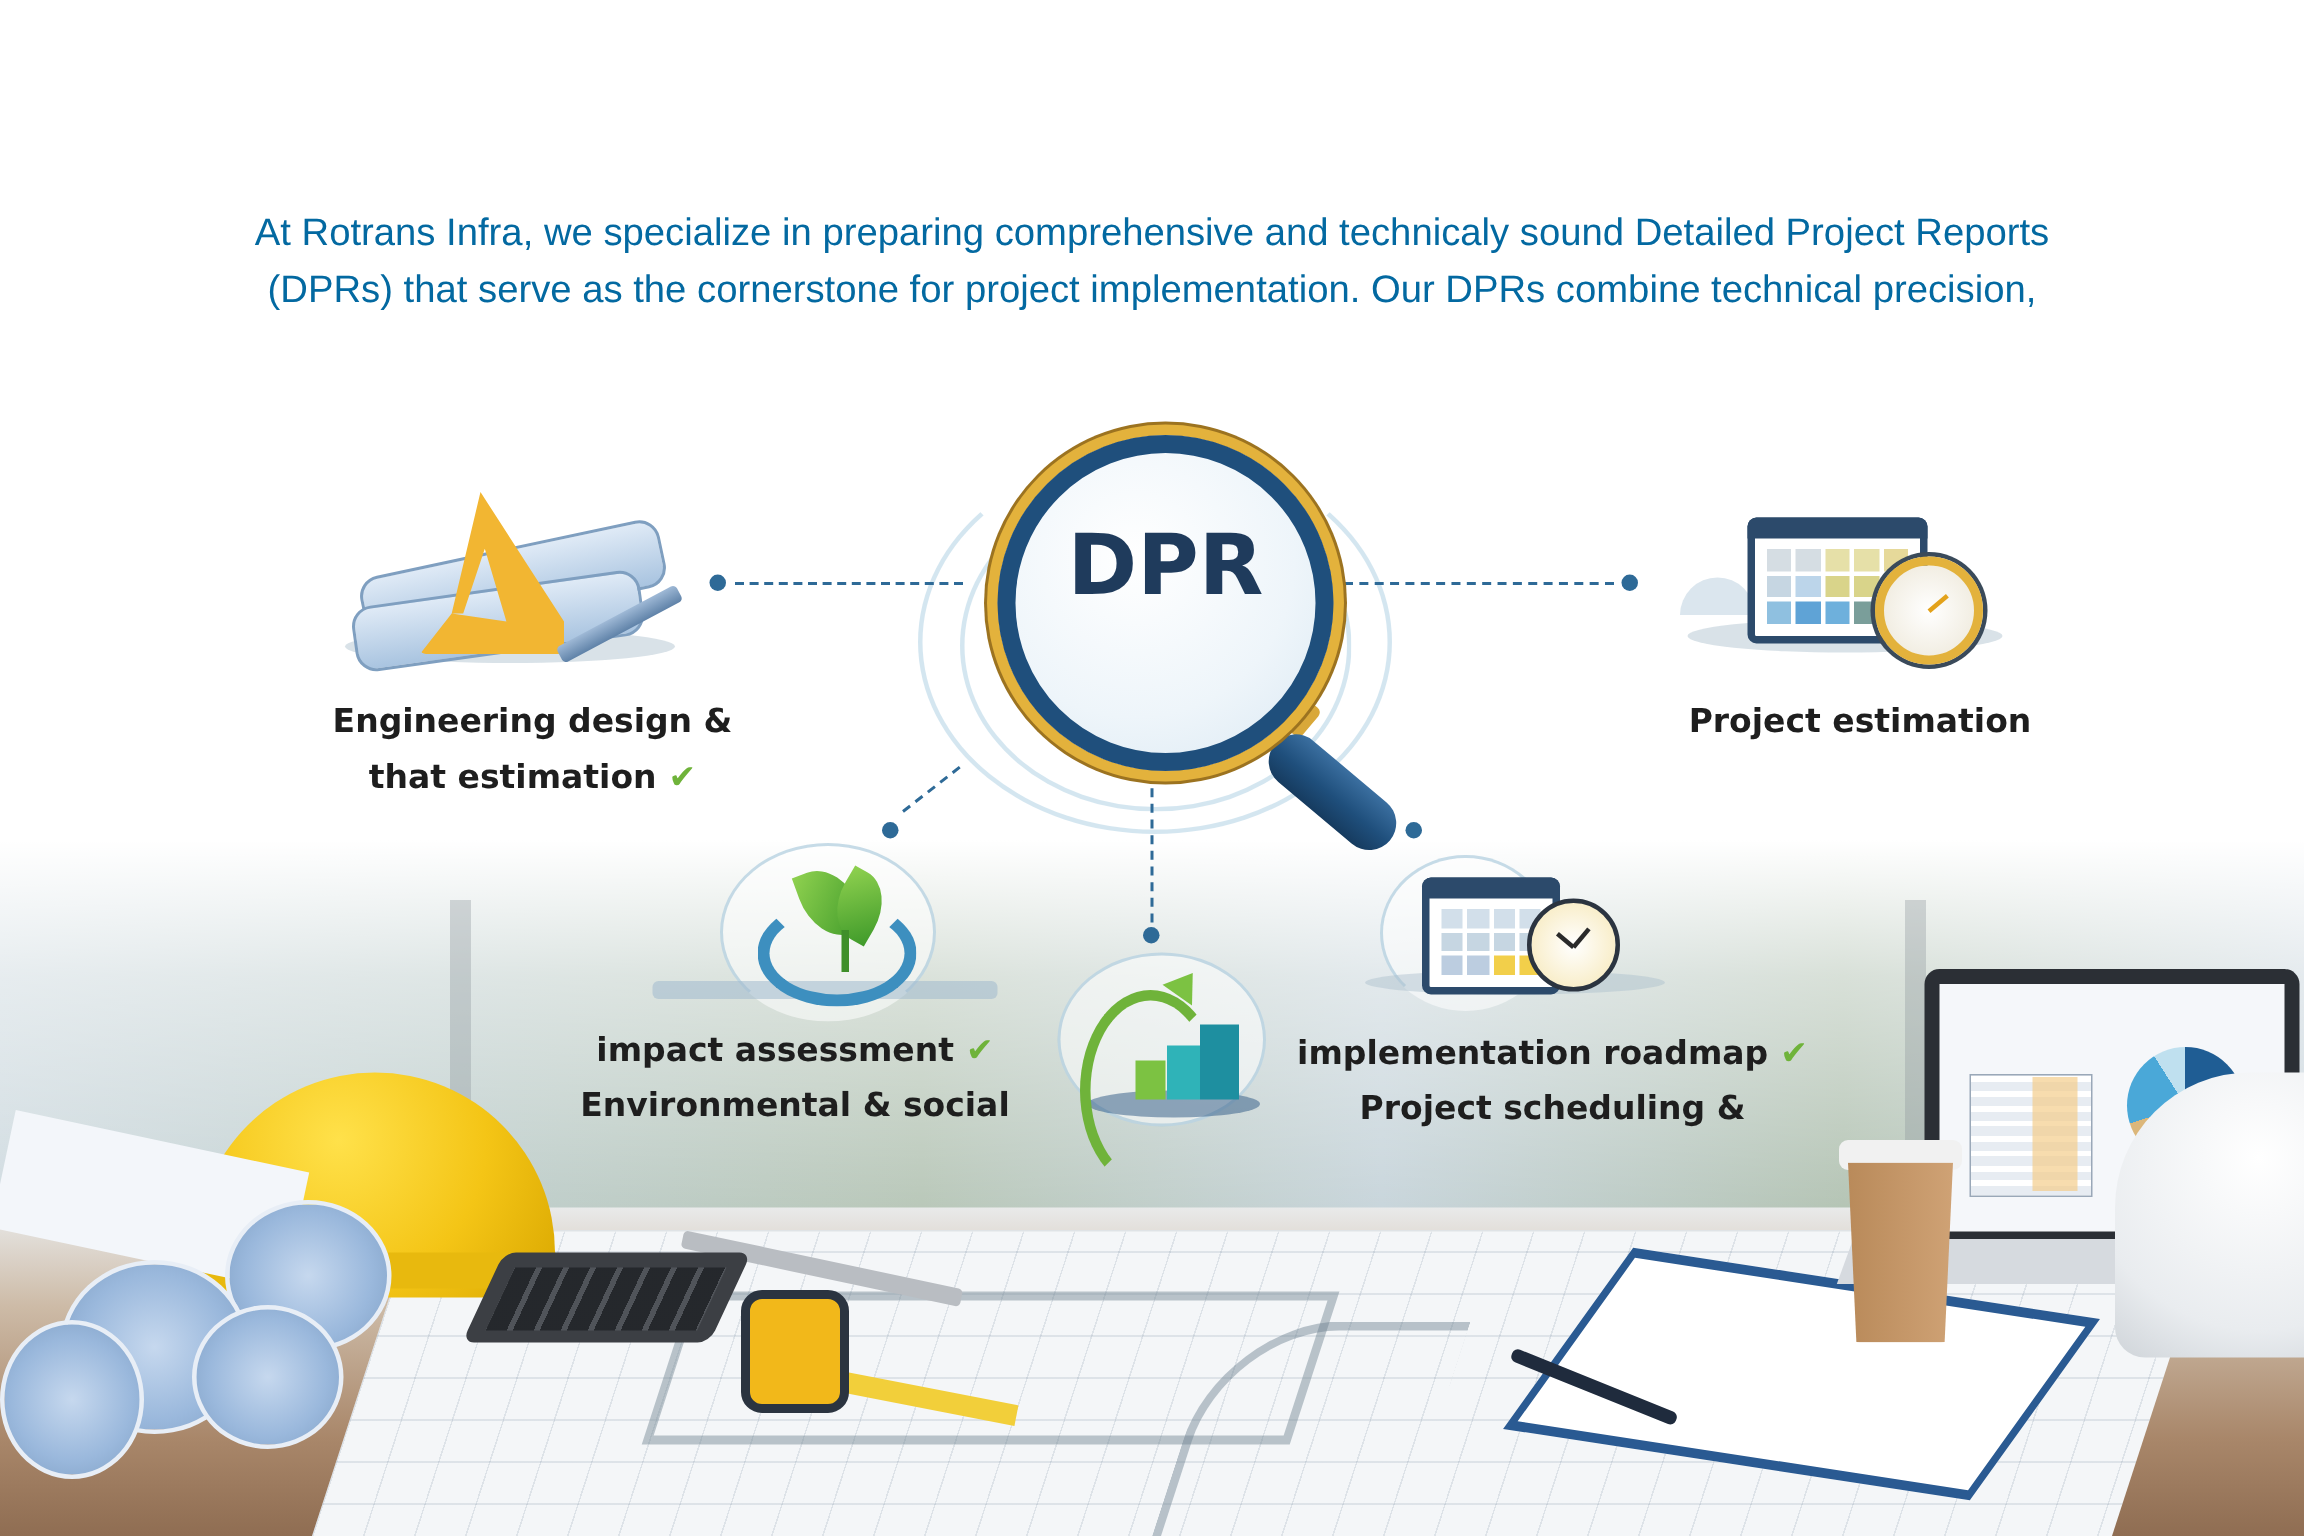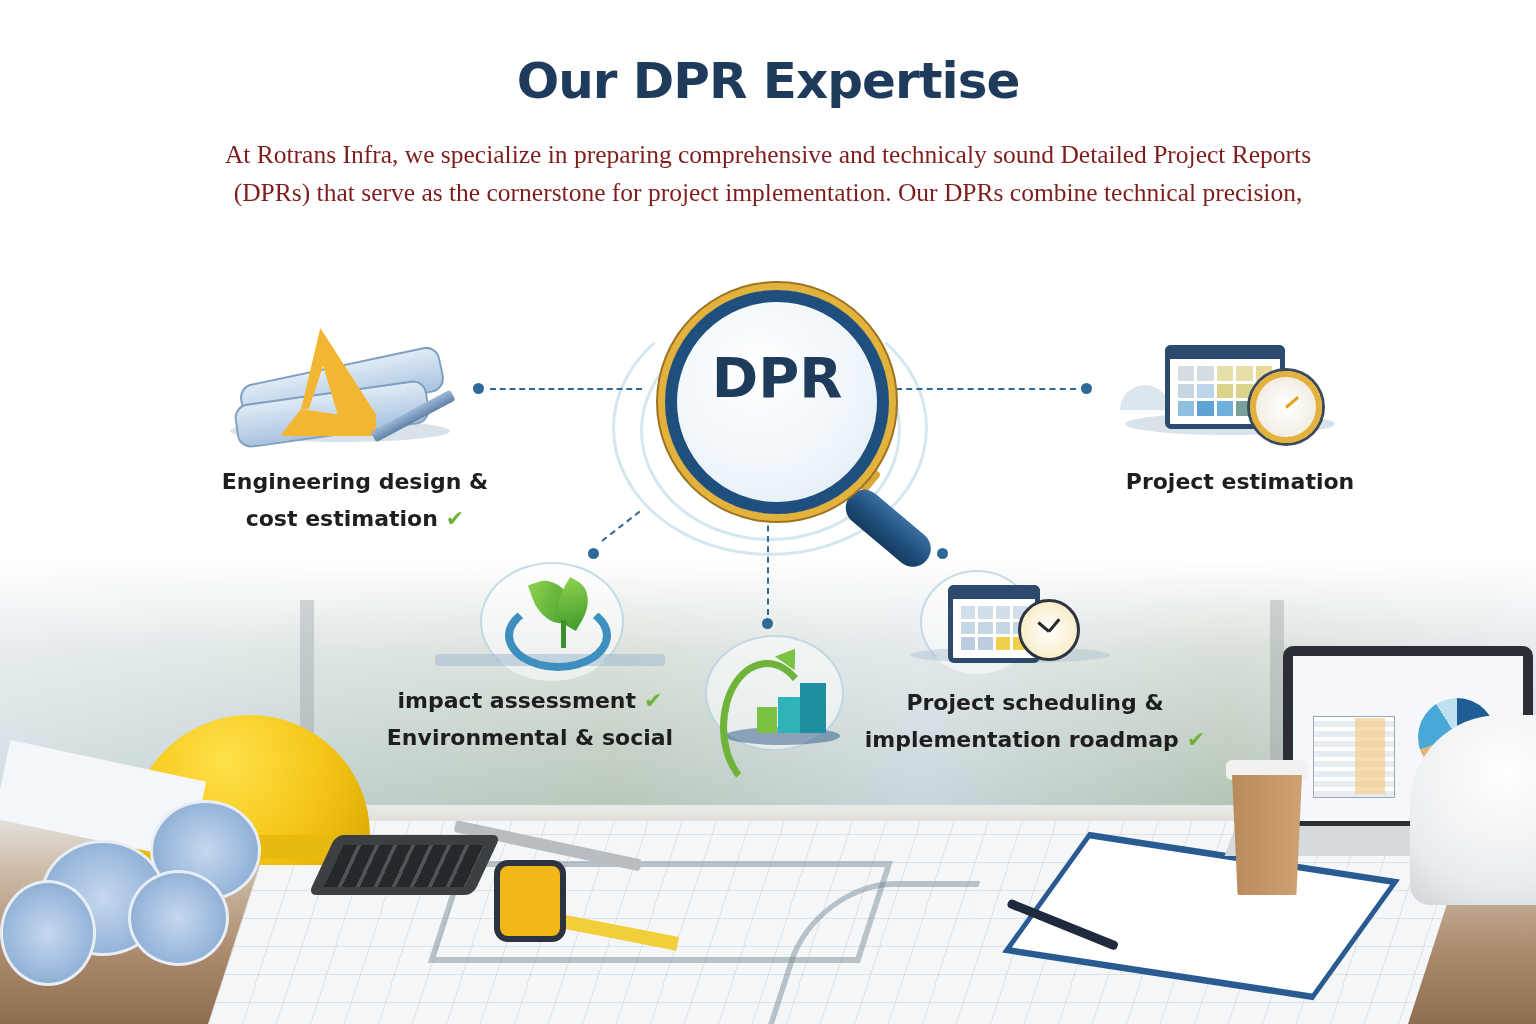--- a/index.html
+++ b/index.html
@@ -34,21 +34,21 @@
   .bp-frame { position: absolute; border: 6px solid rgba(110,130,145,0.45); }
 
   
   .title {
     position: absolute; left: 0; width: 1536px; top: 52px; text-align: center;
     font-family: "DejaVu Sans", sans-serif; font-weight: bold; font-size: 50px;
     color: #1f3b5c; letter-spacing: -1px;
   }
   .intro {
     position: absolute; left: 130px; width: 1276px; top: 136px; text-align: center;
-    font-family: Liberation Serif, serif; font-size: 25.5px; line-height: 38px; color: #7f1d1d;
+    font-family: Liberation Sans, sans-serif; font-size: 25.5px; line-height: 38px; color: #0369a1;
   }
 
   
   .dash-h { position: absolute; height: 0; border-top: 2px dashed #2e6a97; }
   .dash-v { position: absolute; width: 0; border-left: 2px dashed #2e6a97; }
   .dash-d { position: absolute; height: 0; border-top: 2px dashed #2e6a97; transform-origin: left center; }
   .dot { position: absolute; width: 11px; height: 11px; border-radius: 50%; background: #2e6a97; }
 
   
   .halo { position: absolute; border-radius: 50%; border: 3px solid rgba(170,205,225,0.5); }
@@ -125,21 +125,20 @@
 
   <div class="window-bg"></div>
   <div class="window-mullion" style="left:300px"></div>
   <div class="window-mullion" style="left:1270px"></div>
   <div class="desk"></div>
   <div class="blueprint-sheet">
     <div class="bp-frame" style="left:200px;top:40px;width:420px;height:90px;"></div>
     <div class="bp-frame" style="left:560px;top:60px;width:160px;height:150px;border-radius:80px 0 0 0;border-right:none;border-bottom:none;"></div>
   </div>
 
-  <div class="title">Our DPR Expertise</div>
   <div class="intro">
     <div>At Rotrans Infra, we specialize in preparing comprehensive and technicaly sound Detailed Project Reports</div>
     <div>(DPRs) that serve as the cornerstone for project implementation. Our DPRs combine technical precision,</div>
   </div>
 
   <div class="halo" style="left:612px;top:300px;width:310px;height:250px;border-top-color:transparent;"></div>
   <div class="halo" style="left:640px;top:320px;width:255px;height:215px;border-top-color:transparent;"></div>
 
   <div class="dot" style="left:473px;top:383px;"></div>
   <div class="dash-h" style="left:490px;top:388px;width:152px;"></div>
@@ -162,21 +161,21 @@
   <div>
     <div class="icon-box" style="left:220px;top:320px;width:240px;height:125px;">
       <div class="shadow-plate" style="left:10px;top:100px;width:220px;height:22px;"></div>
       <div class="roll" style="left:20px;top:45px;width:200px;height:42px;transform:rotate(-12deg);"></div>
       <div class="roll" style="left:15px;top:72px;width:190px;height:40px;transform:rotate(-8deg);"></div>
       <div style="position:absolute;left:60px;top:8px;width:96px;height:108px;background:#f2b632;clip-path:polygon(42% 0,100% 80%,100% 100%,0 100%,22% 75%,60% 80%,45% 35%,30% 75%,22% 75%);border-radius:4px;"></div>
       <div class="pencil" style="left:148px;top:90px;"></div>
     </div>
     <div class="feature-label" style="left:190px;top:463px;width:330px;">
       <div>Engineering design &amp;</div>
-      <div><span>cost estimation</span><span class="check">✔</span></div>
+      <div><span>that estimation</span><span class="check">✔</span></div>
     </div>
   </div>
 
   <div>
     <div class="icon-box" style="left:1115px;top:335px;width:230px;height:110px;">
       <div class="shadow-plate" style="left:10px;top:78px;width:210px;height:22px;"></div>
       <div style="position:absolute;left:5px;top:50px;width:50px;height:25px;background:#dbe6ee;border-radius:25px 25px 0 0;"></div>
       <div class="cal" style="left:50px;top:10px;width:110px;height:74px;">
         <div class="cal-top"></div>
         <div class="cal-grid">
@@ -253,22 +252,22 @@
             <span style="background:#f2cf4a"></span>
             <span style="background:#f2cf4a"></span>
         </div>
       </div>
       <div class="clock" style="left:118px;top:34px;width:56px;height:56px;border-width:3px;border-color:#2b3440;box-shadow:none;background:radial-gradient(circle,#fff 0%,#f6e7b5 100%);">
         <div class="hand" style="left:28px;top:28px;width:14px;transform:rotate(-140deg);"></div>
         <div class="hand" style="left:28px;top:28px;width:16px;transform:rotate(-50deg);"></div>
       </div>
     </div>
     <div class="feature-label" style="left:840px;top:684px;width:390px;">
+      <div><span>implementation roadmap</span><span class="check">✔</span></div>
       <div>Project scheduling &amp;</div>
-      <div><span>implementation roadmap</span><span class="check">✔</span></div>
     </div>
   </div>
 
   <div class="hardhat-yellow"></div>
   <div class="hardhat-brim-y"></div>
   <div class="rolls-group">
     <div style="position:absolute;left:0;top:760px;width:200px;height:80px;background:#f3f6fa;transform:rotate(12deg);"></div>
     <div class="r" style="left:150px;top:800px;width:105px;height:95px;"></div>
     <div class="r" style="left:40px;top:840px;width:120px;height:110px;"></div>
     <div class="r" style="left:128px;top:870px;width:95px;height:90px;"></div>

